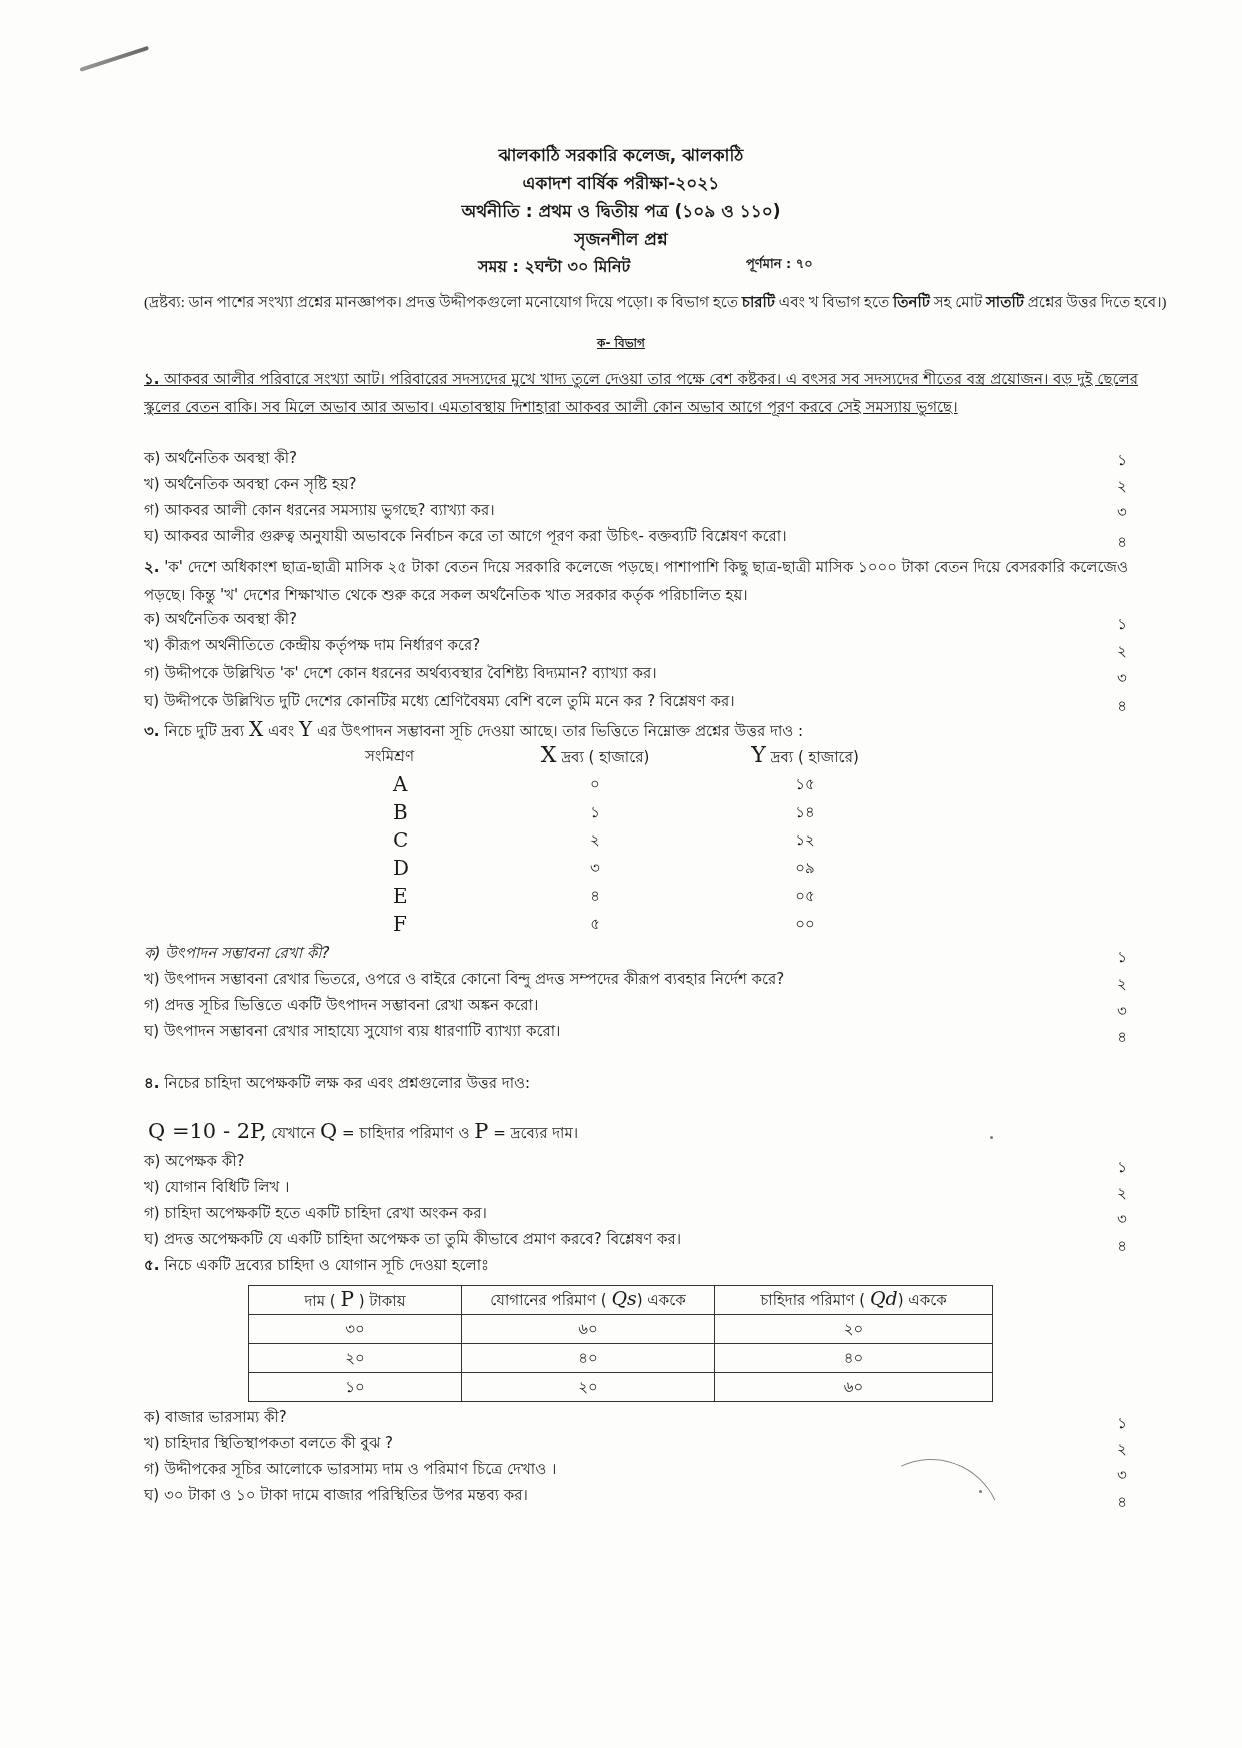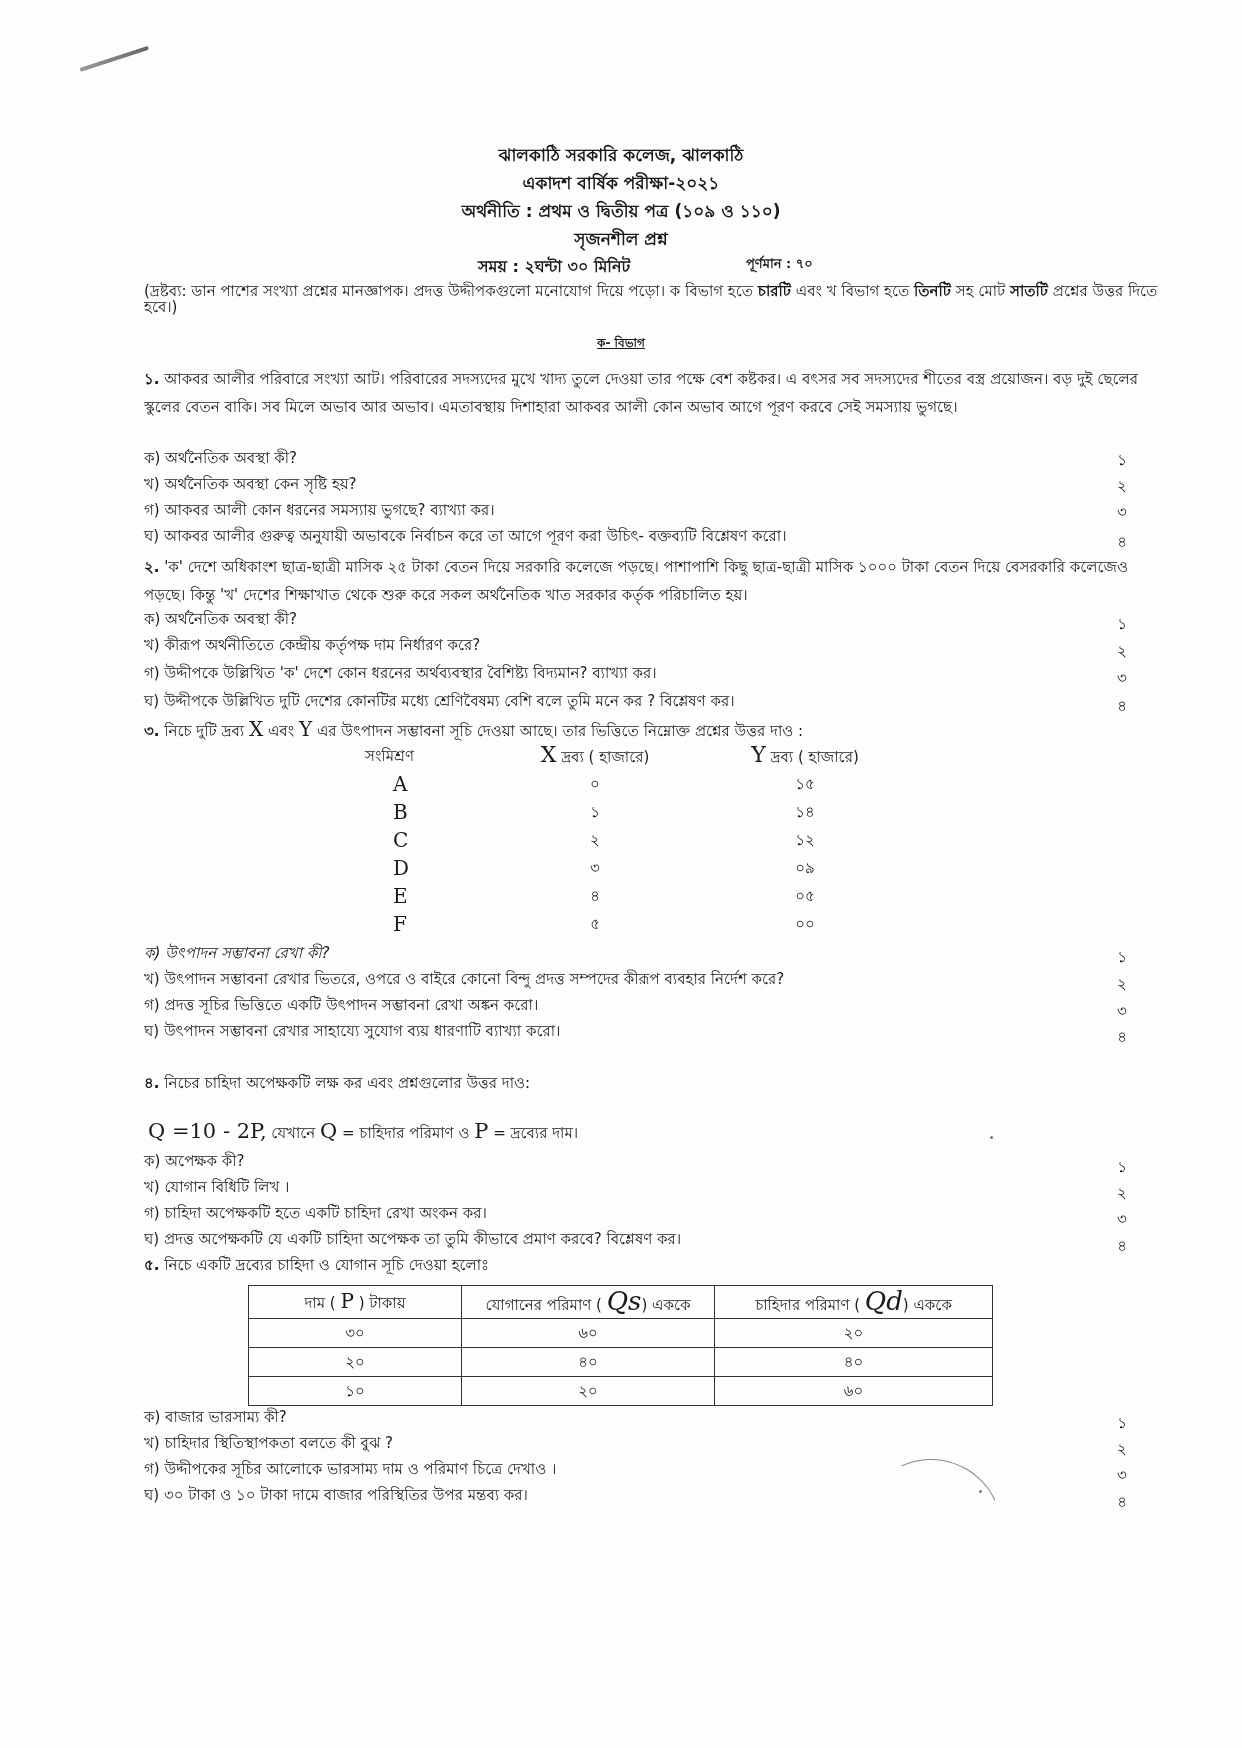--- a/index.html
+++ b/index.html
@@ -14,21 +14,21 @@
     background: linear-gradient(90deg,#999,#666); border-radius: 2px;
     transform: rotate(-18deg); transform-origin: left center;
   }
   .header { position: absolute; left: 0; width: 1242px; text-align: center; font-weight: bold; font-size: 17px; }
   .h1 { top: 142px; }
   .h2 { top: 170px; }
   .h3 { top: 198px; }
   .h4 { top: 226px; }
   .time-line { position: absolute; top: 254px; left: 478px; font-weight: bold; font-size: 16px; }
   .marks-line { position: absolute; top: 254px; left: 746px; font-weight: bold; font-size: 13px; }
-  .note { position: absolute; left: 144px; top: 283px; width: 1030px; font-size: 15px; line-height: 16px; }
+  .note { position: absolute; left: 144px; top: 283px; width: 1030px; font-size: 15px; line-height: 38px; font-family: Liberation Serif, serif; }
   .note b { font-weight: bold; }
   .section-title {
     position: absolute; top: 334px; left: 0; width: 1242px; text-align: center;
     font-size: 12px; font-weight: bold; text-decoration: underline;
   }
   .para { position: absolute; left: 144px; width: 1030px; font-size: 15px; line-height: 28px; }
   .q { position: absolute; left: 144px; font-size: 15px; line-height: 26px; white-space: nowrap; }
   .mark { position: absolute; left: 1112px; font-size: 15px; width: 20px; text-align: center; }
   .num { font-weight: bold; }
   .ppc-table { position: absolute; left: 360px; top: 742px; border-collapse: collapse; font-size: 15px; }
@@ -42,21 +42,21 @@
   .equation .serif { font-family: "DejaVu Serif", serif; font-size: 21px; }
   .sd-table {
     position: absolute; left: 248px; top: 1285px; border-collapse: collapse; font-size: 15px;
   }
   .sd-table td, .sd-table th {
     border: 1.5px solid #333; height: 28px; text-align: center; font-weight: normal; padding: 0 6px;
   }
   .sd-table .w1 { width: 200px; }
   .sd-table .w2 { width: 240px; }
   .sd-table .w3 { width: 265px; }
-  .sd-table .serif { font-family: "DejaVu Serif", serif; font-size: 26px; font-style: italic; }
+  .sd-table .serif { font-family: "DejaVu Serif", serif; font-size: 19px; font-style: italic; }
   .sd-table .serif-up { font-family: "DejaVu Serif", serif; font-size: 20px; }
   .arc {
     position: absolute; left: 860px; top: 1459px; width: 140px; height: 140px;
     border: 1.2px solid #888; border-radius: 50%; border-color: #888 transparent transparent transparent;
     transform: rotate(20deg);
   }
   .dot { position: absolute; width: 3px; height: 3px; background: #777; border-radius: 50%; }
 </style>
 </head>
 <body>
@@ -70,21 +70,21 @@
   <div class="header h4">সৃজনশীল প্রশ্ন</div>
   <div class="time-line">সময় : ২ঘন্টা  ৩০ মিনিট</div>
   <div class="marks-line">পূর্ণমান : ৭০</div>
 
   <div class="note">
     <span>(দ্রষ্টব্য: ডান পাশের সংখ্যা প্রশ্নের মানজ্ঞাপক। প্রদত্ত উদ্দীপকগুলো মনোযোগ দিয়ে পড়ো। ক বিভাগ হতে </span><b>চারটি</b><span> এবং খ বিভাগ হতে </span><b>তিনটি</b><span> সহ মোট </span><b>সাতটি</b><span> প্রশ্নের উত্তর দিতে হবে।)</span>
   </div>
 
   <div class="section-title">ক- বিভাগ</div>
 
-  <div class="para" style="top:365px;">
+  <div class="para" style="top:365px;text-decoration:underline;">
     <span class="num">১.</span>
     <span>আকবর আলীর পরিবারে সংখ্যা আট। পরিবারের সদস্যদের মুখে খাদ্য তুলে দেওয়া তার পক্ষে বেশ কষ্টকর। এ বৎসর সব সদস্যদের শীতের বস্ত্র প্রয়োজন। বড় দুই ছেলের স্কুলের বেতন বাকি। সব মিলে অভাব আর অভাব। এমতাবস্থায় দিশাহারা আকবর আলী কোন অভাব আগে পূরণ করবে সেই সমস্যায় ভুগছে।</span>
   </div>
   <div class="q" style="top:445px;">ক) অর্থনৈতিক অবস্থা কী?</div>
   <div class="mark" style="top:448px;">১</div>
   <div class="q" style="top:471px;">খ) অর্থনৈতিক অবস্থা কেন সৃষ্টি হয়?</div>
   <div class="mark" style="top:474px;">২</div>
   <div class="q" style="top:497px;">গ) আকবর আলী কোন ধরনের সমস্যায় ভুগছে? ব্যাখ্যা কর।</div>
   <div class="mark" style="top:500px;">৩</div>
   <div class="q" style="top:523px;">ঘ) আকবর আলীর গুরুত্ব অনুযায়ী অভাবকে নির্বাচন করে তা আগে পূরণ করা উচিৎ- বক্তব্যটি বিশ্লেষণ করো।</div>

